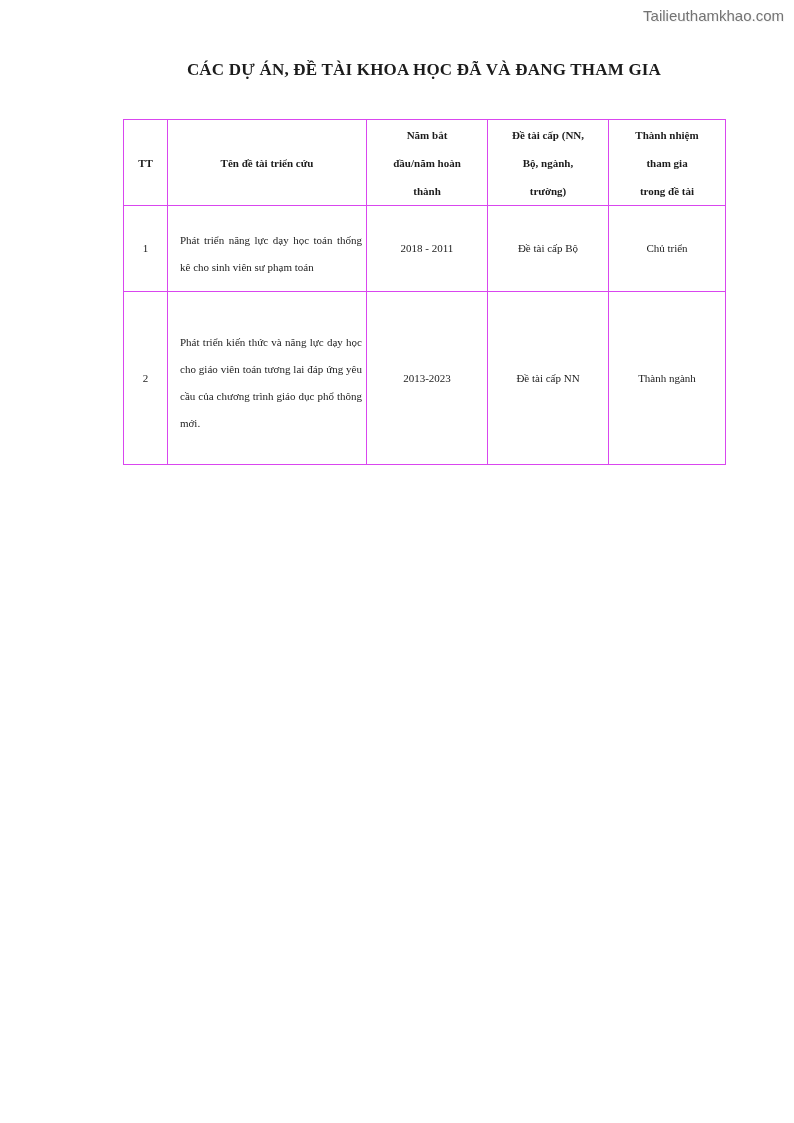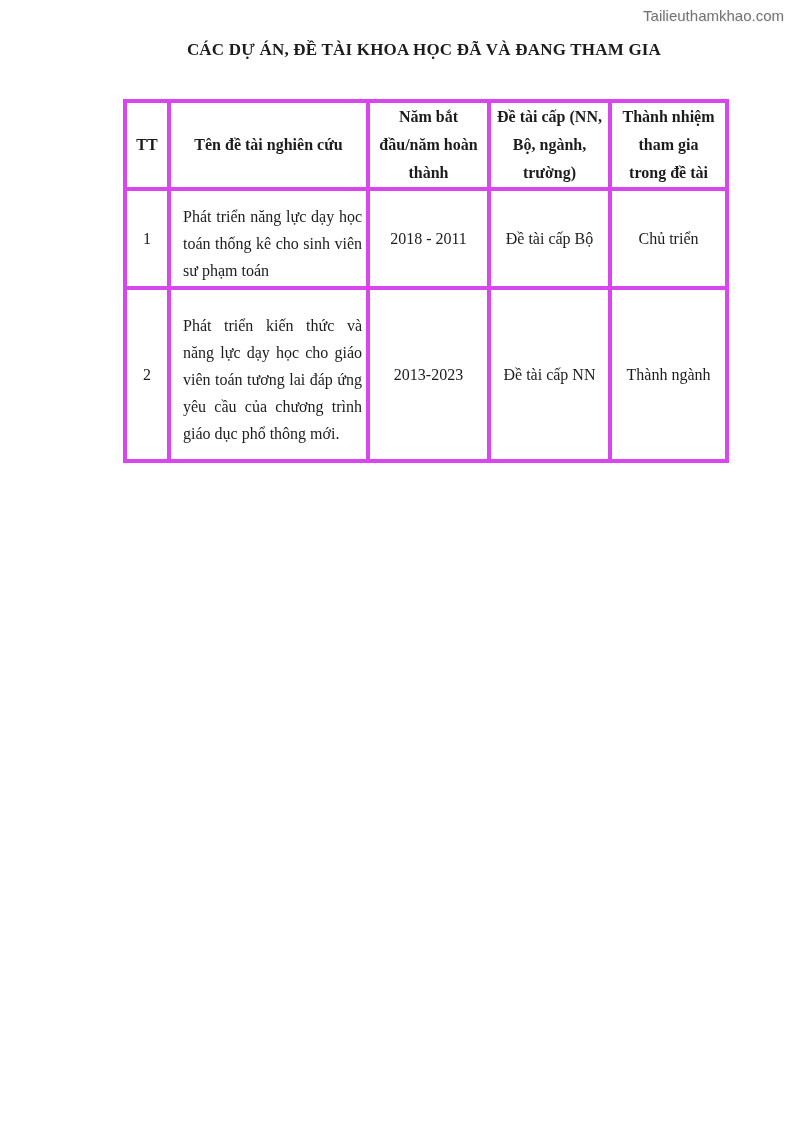--- a/index.html
+++ b/index.html
@@ -26,37 +26,37 @@
     text-shadow: 1px 1px 0 #f2f2f2;
   }
   .content {
     position: absolute;
     left: 123px;
     top: 0;
     width: 602px;
   }
   .title {
     margin: 0;
-    padding-top: 40px;
+    padding-top: 60px;
     text-align: center;
     font-size: 17px;
     font-weight: bold;
     letter-spacing: 0.2px;
     white-space: nowrap;
   }
   table.projects {
     margin-top: 39px;
     width: 602px;
     border-collapse: collapse;
     table-layout: fixed;
   }
   table.projects th,
   table.projects td {
-    border: 4px solid #d946ef;
-    font-size: 16px;
+    border: 1px solid #d946ef;
+    font-size: 11px;
     overflow: hidden;
   }
   table.projects th {
     font-weight: bold;
     text-align: center;
     vertical-align: middle;
     line-height: 28px;
     padding: 0 1px;
     white-space: pre-line;
   }
@@ -98,21 +98,21 @@
       <colgroup>
         <col style="width:44px">
         <col style="width:199px">
         <col style="width:121px">
         <col style="width:121px">
         <col style="width:117px">
       </colgroup>
       <thead>
         <tr class="header-row">
           <th>TT</th>
-          <th>Tên đề tài nghiên cứu</th>
+          <th>Tên đề tài triển cứu</th>
           <th>Năm bắt
 đầu/năm hoàn
 thành</th>
           <th>Đề tài cấp (NN,
 Bộ, ngành,
 trường)</th>
           <th>Thành nhiệm
 tham gia
 trong đề tài</th>
         </tr>

